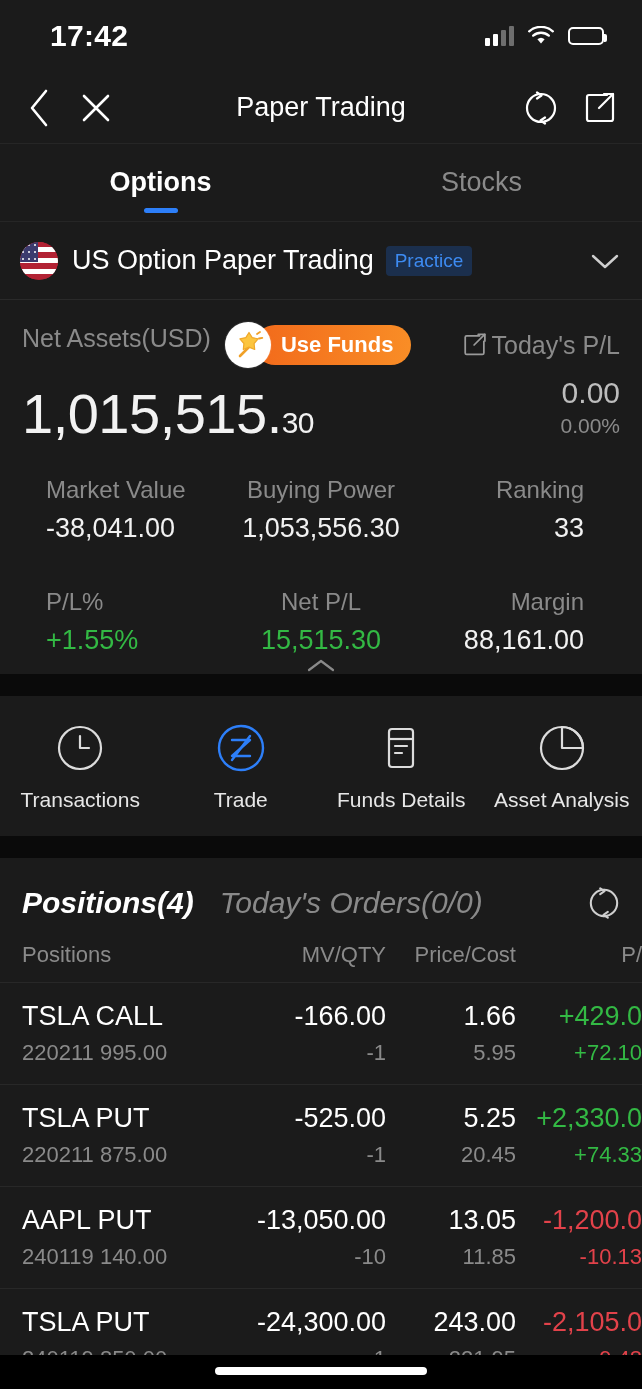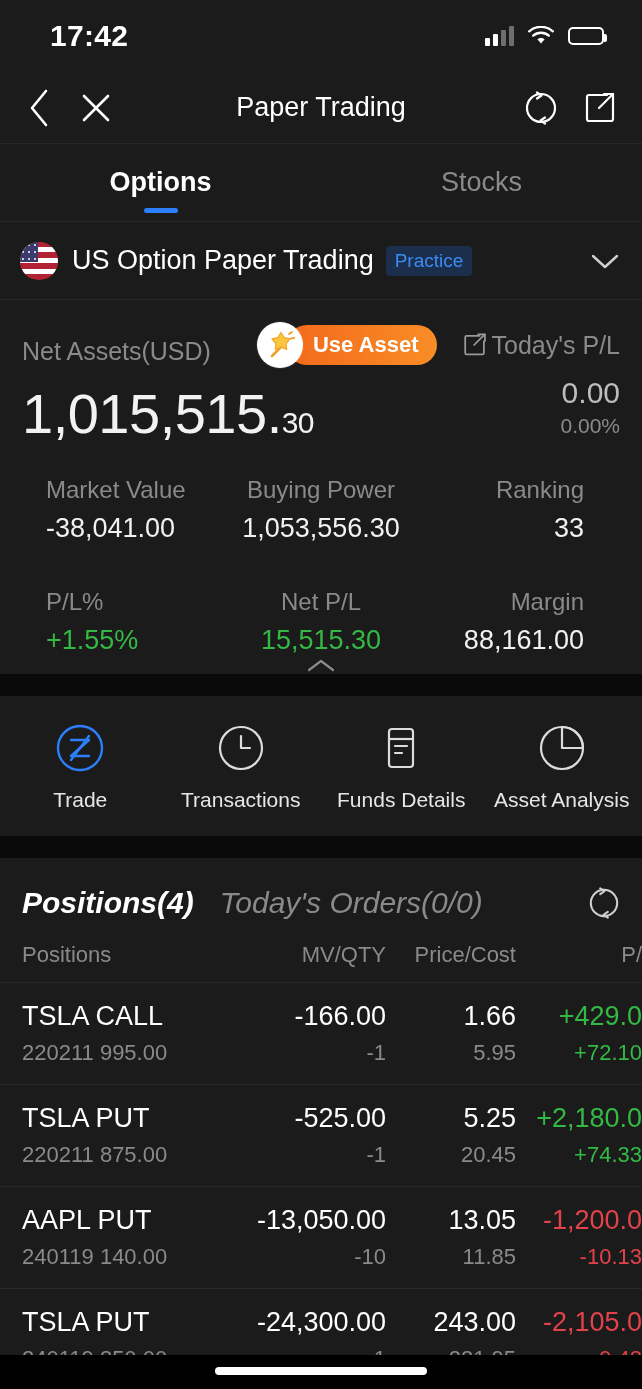--- a/index.html
+++ b/index.html
@@ -118,21 +118,21 @@
     background:#1b2f4d; color:#3d8bf2;
     font-size:19px; padding:4px 9px; border-radius:4px;
   }
   .acct-chevron { margin-left:auto; }
 
   
   .assets { padding:24px 22px 0 22px; }
   .assets-top {
     display:flex; align-items:center; justify-content:space-between;
   }
-  .na-left { display:flex; align-items:flex-end;gap:32px; }
+  .na-left { display:flex; align-items:flex-start; }
   .na-label { color:#8a8a8a; font-size:25px; }
   .usecard {
     margin-left:14px; display:flex; align-items:center;
     position:relative; height:42px;
   }
   .uc-star {
     width:46px; height:46px; border-radius:50%;
     background:#fff; position:relative; z-index:2;
     display:flex; align-items:center; justify-content:center;
     box-shadow:0 0 0 1px rgba(255,255,255,.08);
@@ -318,21 +318,21 @@
       <span class="na-left">
         <span class="na-label">Net Assets(USD)</span>
         <span class="usecard">
           <span class="uc-star">
             <svg width="32" height="32" viewBox="0 0 32 32">
               <path d="M8 27l9-9" stroke="#f0a027" stroke-width="2.6" stroke-linecap="round"></path>
               <path d="M17 3.5l3.2 5.1 5.9 1.3-4 4.6.6 6-5.7-2.4-5.7 2.4.6-6-4-4.6 5.9-1.3z" fill="#fcc53f" stroke="#f0a82a" stroke-width="1.2" stroke-linejoin="round"></path>
               <path d="M25 5l3-2M27 9.5l3.3-.6" stroke="#f0a027" stroke-width="1.8" stroke-linecap="round"></path>
             </svg>
           </span>
-          <span class="uc-pill">Use Asset</span>
+          <span class="uc-pill">Use Funds</span>
         </span>
       </span>
       <span class="na-right">
         <svg class="ico" width="24" height="26" viewBox="0 0 26 28">
           <path d="M18 4H4a1.6 1.6 0 0 0-1.6 1.6v17A1.6 1.6 0 0 0 4 24.2h17a1.6 1.6 0 0 0 1.6-1.6V10" stroke="#9a9a9a" stroke-width="1.9" fill="none" stroke-linecap="round" stroke-linejoin="round"></path>
           <path d="M12 14L23.5 2.5" stroke="#9a9a9a" stroke-width="1.9" fill="none" stroke-linecap="round"></path>
           <path d="M16.5 2.5h7.2v7.2" stroke="#9a9a9a" stroke-width="1.9" fill="none" stroke-linecap="round" stroke-linejoin="round"></path>
         </svg>
         <span>Today's P/L</span>
       </span>
@@ -379,32 +379,32 @@
     <svg class="ico" width="30" height="16" viewBox="0 0 30 16">
       <path d="M3 12L15 3l12 9" stroke="#8a8a8a" stroke-width="2.2" fill="none" stroke-linecap="round" stroke-linejoin="round"></path>
     </svg>
   </div>
 
   <div class="band"></div>
 
   <div class="actions">
     <div class="action">
       <svg class="ico" width="52" height="52" viewBox="0 0 52 52">
+        <circle cx="26" cy="26" r="21" stroke="#dcdcdc" stroke-width="2.2" fill="none"></circle>
+        <path d="M26 14v12h9" stroke="#dcdcdc" stroke-width="2.2" fill="none" stroke-linecap="round" stroke-linejoin="round"></path>
+      </svg>
+      <span class="action-lbl">Transactions</span>
+    </div>
+    <div class="action">
+      <svg class="ico" width="52" height="52" viewBox="0 0 52 52">
         <circle cx="26" cy="26" r="22" stroke="#2d7ff9" stroke-width="2.4" fill="none"></circle>
         <path d="M17 18h18L17 34h18" stroke="#2d7ff9" stroke-width="2.4" fill="none" stroke-linecap="round" stroke-linejoin="round"></path>
         <path d="M35 14L17 38" stroke="#2d7ff9" stroke-width="2.4" stroke-linecap="round"></path>
       </svg>
       <span class="action-lbl">Trade</span>
-    </div>
-    <div class="action">
-      <svg class="ico" width="52" height="52" viewBox="0 0 52 52">
-        <circle cx="26" cy="26" r="21" stroke="#dcdcdc" stroke-width="2.2" fill="none"></circle>
-        <path d="M26 14v12h9" stroke="#dcdcdc" stroke-width="2.2" fill="none" stroke-linecap="round" stroke-linejoin="round"></path>
-      </svg>
-      <span class="action-lbl">Transactions</span>
     </div>
     <div class="action">
       <svg class="ico" width="52" height="52" viewBox="0 0 52 52">
         <rect x="14" y="7" width="24" height="38" rx="3" stroke="#dcdcdc" stroke-width="2.2" fill="none"></rect>
         <path d="M14 17h24" stroke="#dcdcdc" stroke-width="2.2"></path>
         <path d="M20 24h12M20 31h7" stroke="#dcdcdc" stroke-width="2.2" stroke-linecap="round"></path>
       </svg>
       <span class="action-lbl">Funds Details</span>
     </div>
     <div class="action">
@@ -452,21 +452,21 @@
         <span class="c3 p-vs">5.95</span>
         <span class="c4 p-vs up clip">+72.10</span>
       </div>
     </div>
 
     <div class="prow">
       <div class="line">
         <span class="c1 p-name">TSLA PUT</span>
         <span class="c2 p-v">-525.00</span>
         <span class="c3 p-v">5.25</span>
-        <span class="c4 p-v up clip">+2,180.0</span>
+        <span class="c4 p-v up clip">+2,330.0</span>
       </div>
       <div class="line l2">
         <span class="c1 p-sub">220211 875.00</span>
         <span class="c2 p-vs">-1</span>
         <span class="c3 p-vs">20.45</span>
         <span class="c4 p-vs up clip">+74.33</span>
       </div>
     </div>
 
     <div class="prow">

